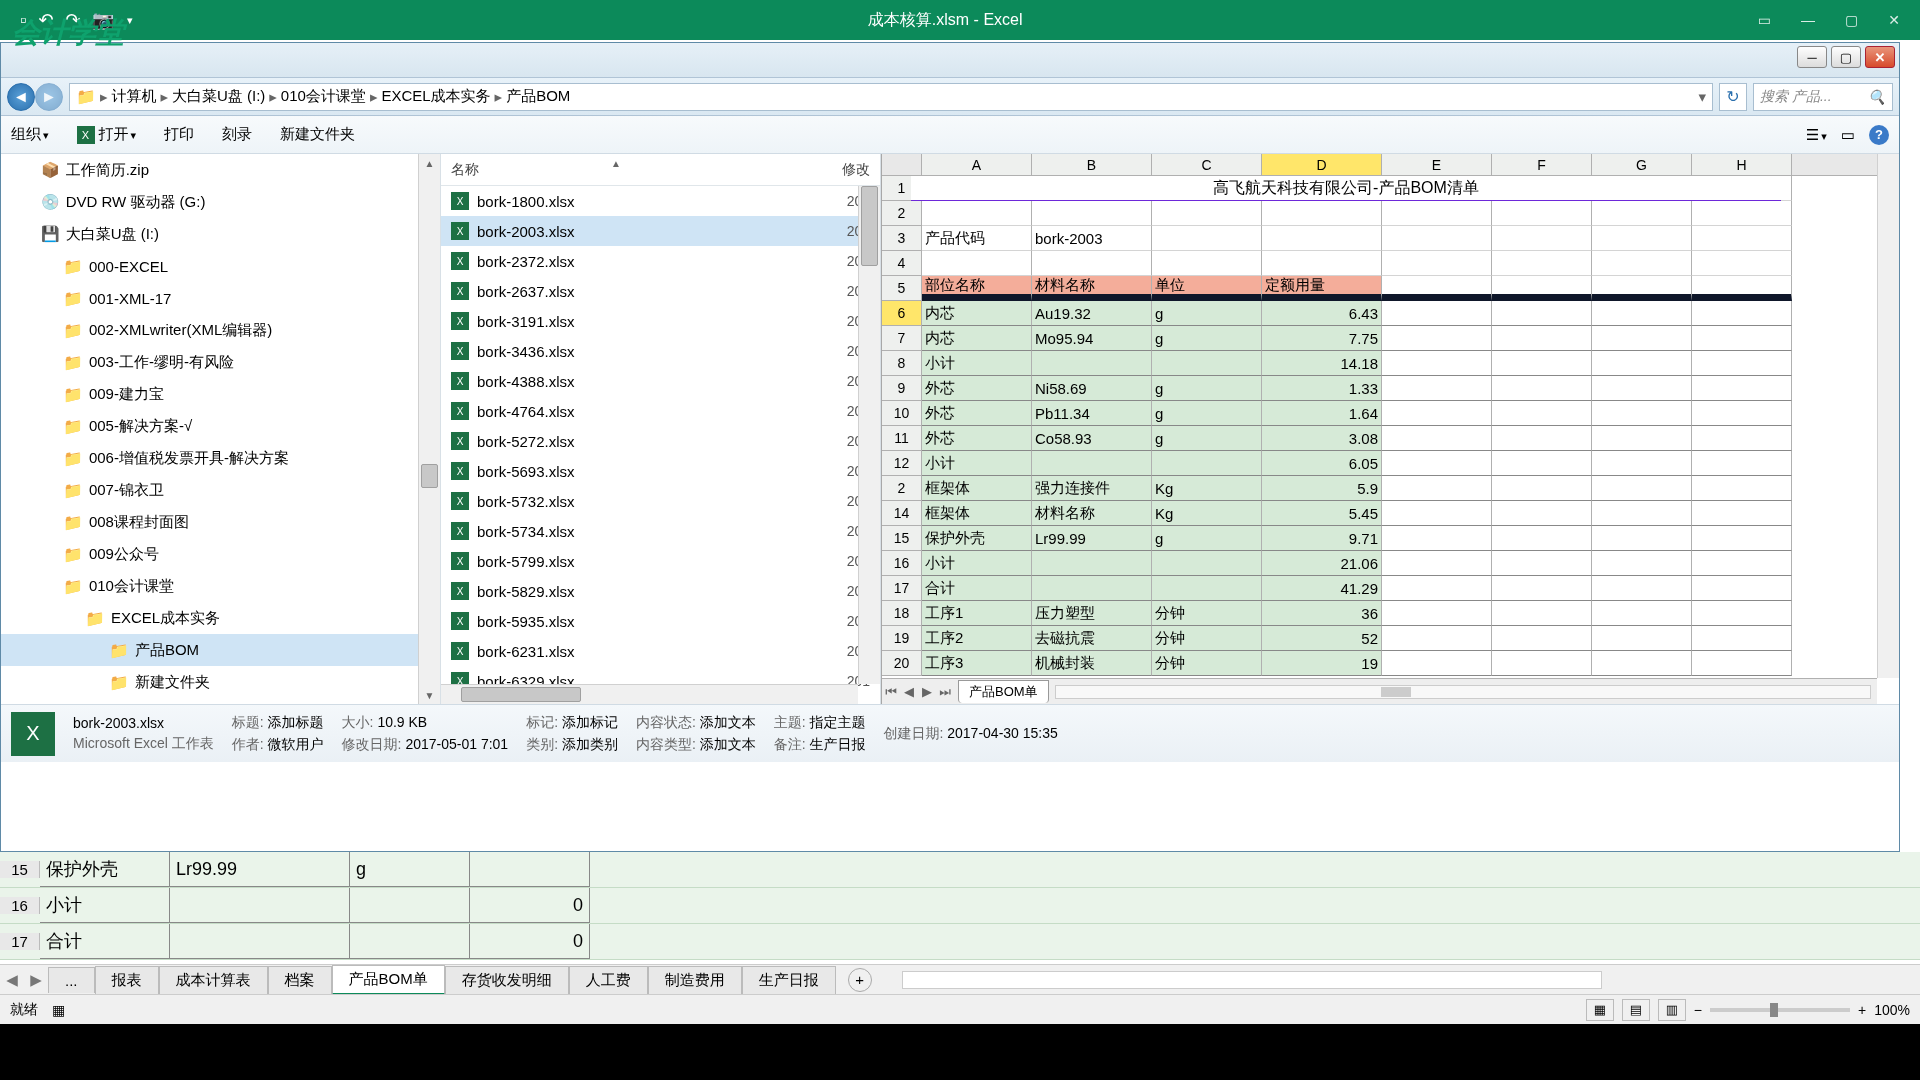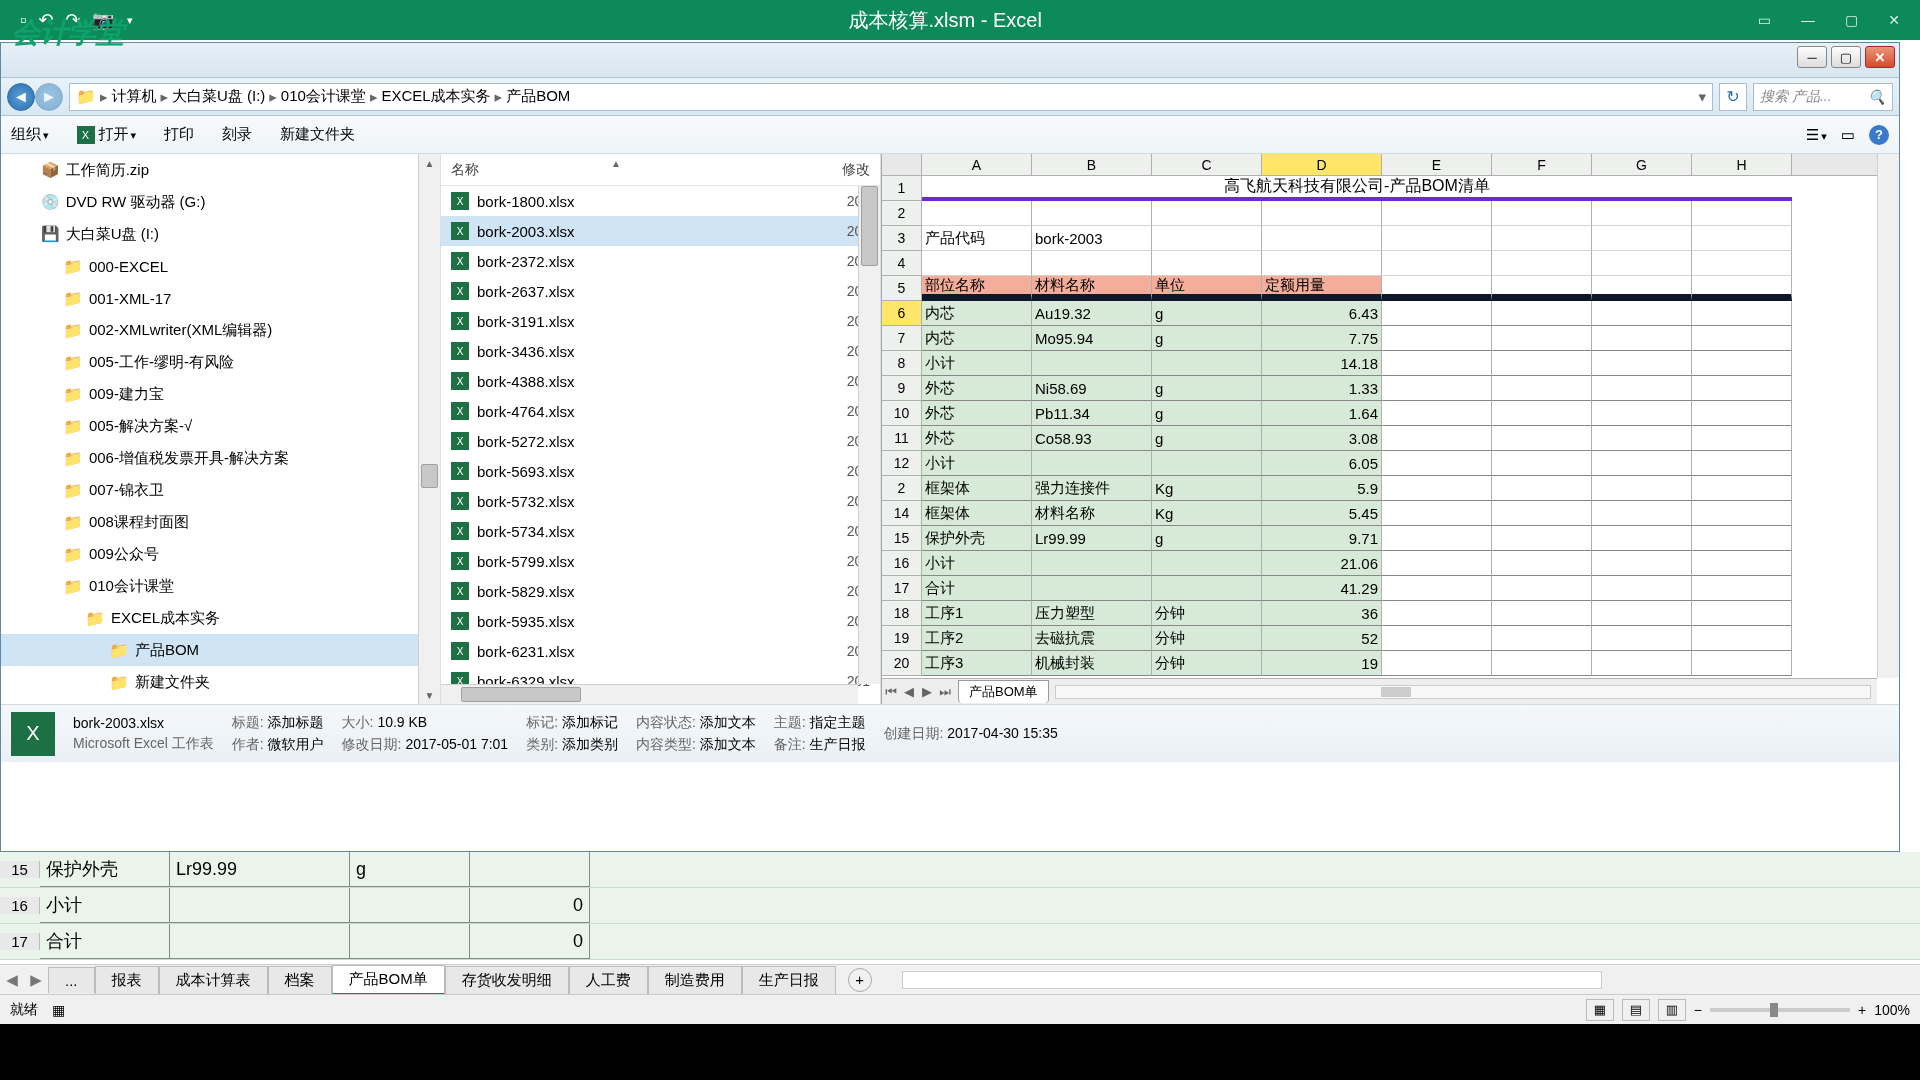--- a/index.html
+++ b/index.html
@@ -2,21 +2,21 @@
 <html><head>
 <meta charset="utf-8">
 <style>
 * { box-sizing: border-box; margin: 0; padding: 0; font-family: "Microsoft YaHei", sans-serif; }
 body { background: #fff; width: 1920px; height: 1080px; overflow: hidden; position: relative; }
 
 
 .excel-titlebar { position: absolute; top: 0; left: 0; right: 0; height: 40px; background: #0c8a5a; display: flex; align-items: center; color: #fff; }
 .excel-qat { display: flex; align-items: center; gap: 12px; padding-left: 20px; }
 .excel-qat span { font-size: 18px; cursor: pointer; }
-.excel-title { flex: 1; text-align: center; font-size: 20px; }
+.excel-title { flex: 1; text-align: center; font-size: 16px; }
 .excel-winctl { display: flex; gap: 30px; padding-right: 20px; }
 .excel-winctl span { font-size: 14px; cursor: pointer; opacity: .85; }
 .watermark { position: absolute; top: 14px; left: 12px; color: #0ea26d; font-size: 28px; font-weight: bold; font-style: italic; pointer-events: none; z-index: 5; }
 
 
 .explorer { position: absolute; top: 42px; left: 0; width: 1900px; height: 810px; border: 1px solid #5f8aa7; background: #fff; z-index: 3; }
 .exp-tabbar { height: 35px; background: linear-gradient(#e6f0f7,#d8e6f0); border-bottom: 1px solid #b0c4d6; position: relative; }
 .exp-winctl { position: absolute; top: 3px; right: 4px; display: flex; gap: 4px; }
 .exp-winctl span { width: 30px; height: 22px; display: flex; align-items: center; justify-content: center; border: 1px solid #888; border-radius: 3px; background: linear-gradient(#fefefe,#dcdcdc); font-size: 13px; cursor: pointer; }
 .exp-winctl .close { background: linear-gradient(#e9957b,#d74a2c); color: #fff; border-color: #a23; font-weight: bold; }
@@ -76,21 +76,21 @@
 .col-hdr .rn { width: 40px; border-right: 1px solid #b0b0b0; }
 .col-hdr .ch { border-right: 1px solid #b0b0b0; display: flex; align-items: center; justify-content: center; font-size: 14px; background: #eef0ee; }
 .col-hdr .ch.sel { background: #ffe66a; }
 .prow { height: 25px; display: flex; }
 .prow .rn { width: 40px; background: #eef0ee; border-right: 1px solid #b0b0b0; border-bottom: 1px solid #b0b0b0; display: flex; align-items: center; justify-content: center; font-size: 14px; }
 .prow .rn.sel { background: #ffe66a; }
 .prow .pc { border-right: 1px solid #b0b0b0; border-bottom: 1px solid #d4d4d4; display: flex; align-items: center; padding: 0 3px; font-size: 15px; }
 .prow.hrow .pc { background: #f4ad9a; border-bottom: 7px solid #0f172a; font-weight: normal; }
 .prow.trow .pc { background: #d6ead7; border-bottom: 1px solid #888; }
 .prow .pc.num { justify-content: flex-end; }
-.merge-title { position: absolute; top: 22px; left: 40px; height: 25px; display: flex; align-items: center; justify-content: center; font-size: 16px; background: #fff; border-bottom: 4px solid #6d28d9; }
+.merge-title { position: absolute; top: 22px; left: 29px; height: 25px; display: flex; align-items: center; justify-content: center; font-size: 16px; background: #fff; border-bottom: 1px solid #6d28d9; }
 .prev-vscroll { position: absolute; right: 0; top: 0; bottom: 26px; width: 22px; background: #f0f0f0; border-left: 1px solid #d0d0d0; }
 .prev-tabs { position: absolute; left: 0; right: 22px; bottom: 0; height: 26px; background: #eee; border-top: 1px solid #b0b0b0; display: flex; align-items: center; font-size: 13px; }
 .prev-tabs .nav { width: 18px; text-align: center; color: #666; cursor: pointer; }
 .prev-tabs .tab { padding: 2px 10px; background: #fff; border: 1px solid #999; border-bottom: none; border-radius: 0 0 4px 4px; margin-left: 4px; }
 .prev-tabs .hscroll { flex: 1; margin: 0 6px; height: 14px; background: #f8f8f8; border: 1px solid #ccc; position: relative; }
 .prev-tabs .hscroll .thumb { position: absolute; left: 40%; width: 30px; top: 1px; bottom: 1px; background: #ccc; }
 
 
 .details { height: 58px; border-top: 1px solid #d0dbe4; background: linear-gradient(#f4f8fb,#eaf0f5); display: flex; align-items: center; padding: 4px 10px; gap: 18px; font-size: 14px; }
 .details .ico { width: 44px; height: 44px; background: #1d7044; color: #fff; display: flex; align-items: center; justify-content: center; font-size: 20px; }
@@ -208,21 +208,21 @@
         <div class="tree-item l2">
           <span class="folder-ico">📁</span>
           <span>001-XML-17</span>
         </div>
         <div class="tree-item l2">
           <span class="folder-ico">📁</span>
           <span>002-XMLwriter(XML编辑器)</span>
         </div>
         <div class="tree-item l2">
           <span class="folder-ico">📁</span>
-          <span>005-工作-缪明-有风险</span>
+          <span>003-工作-缪明-有风险</span>
         </div>
         <div class="tree-item l2">
           <span class="folder-ico">📁</span>
           <span>009-建力宝</span>
         </div>
         <div class="tree-item l2">
           <span class="folder-ico">📁</span>
           <span>005-解决方案-√</span>
         </div>
         <div class="tree-item l2">

